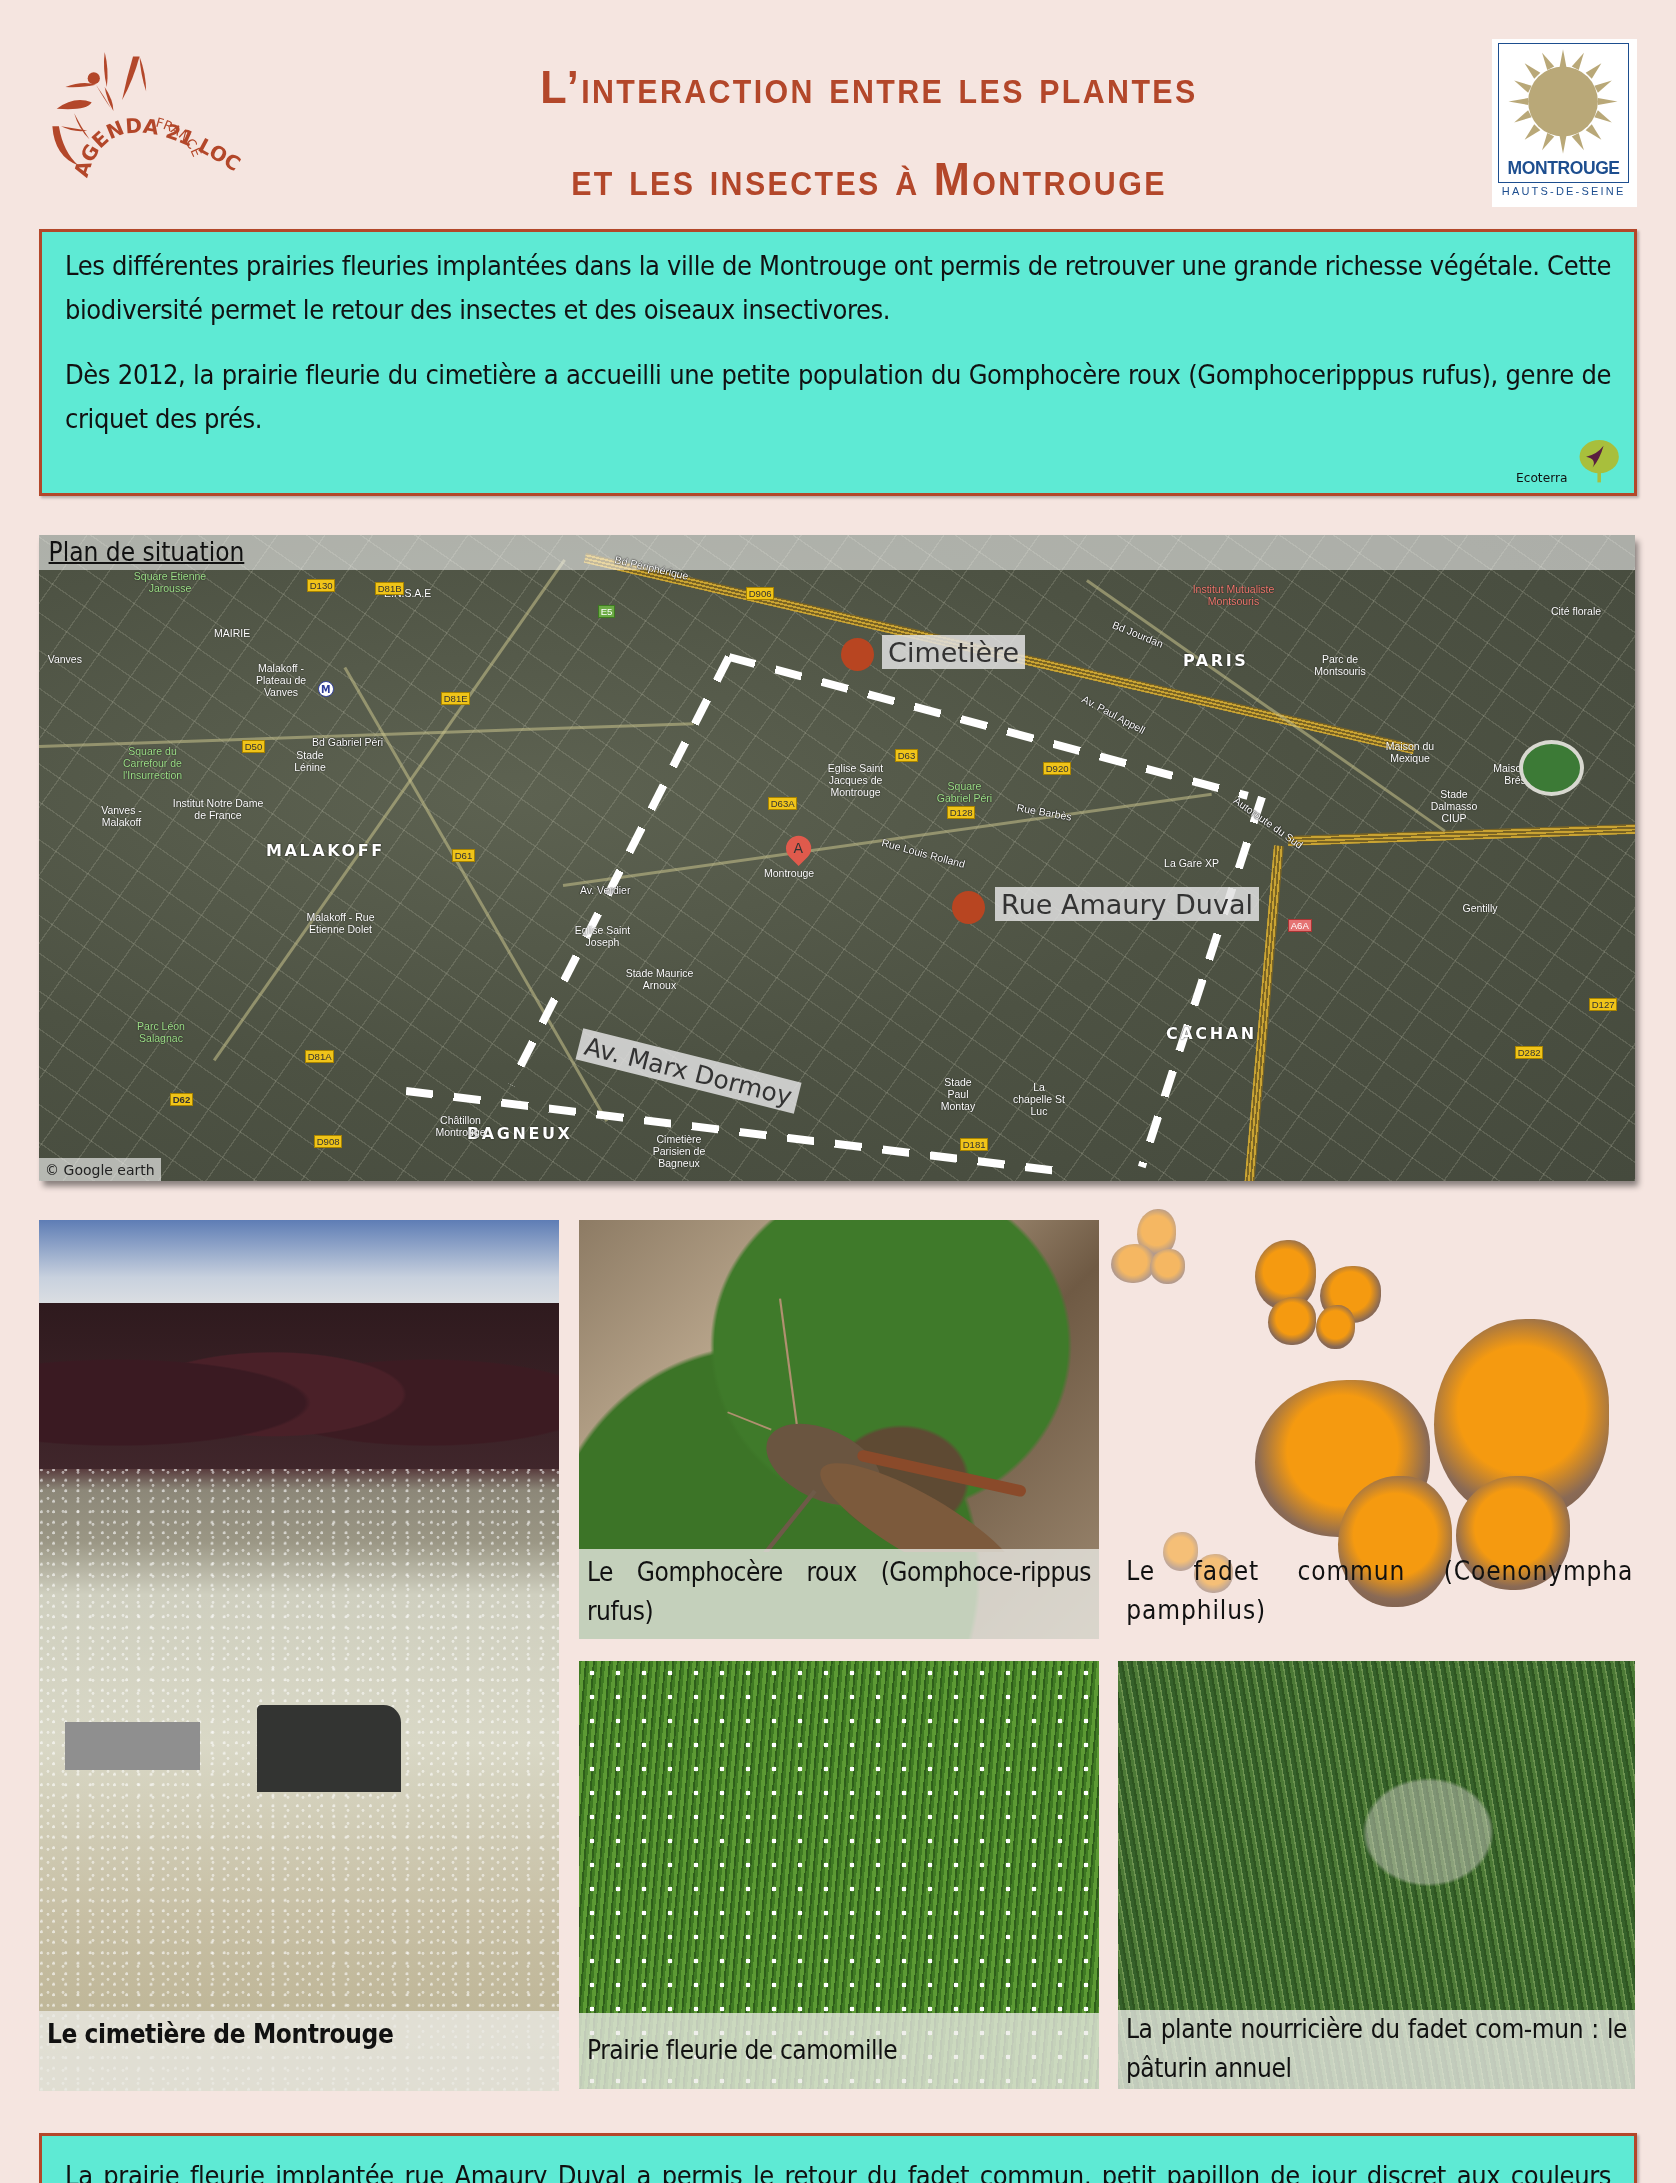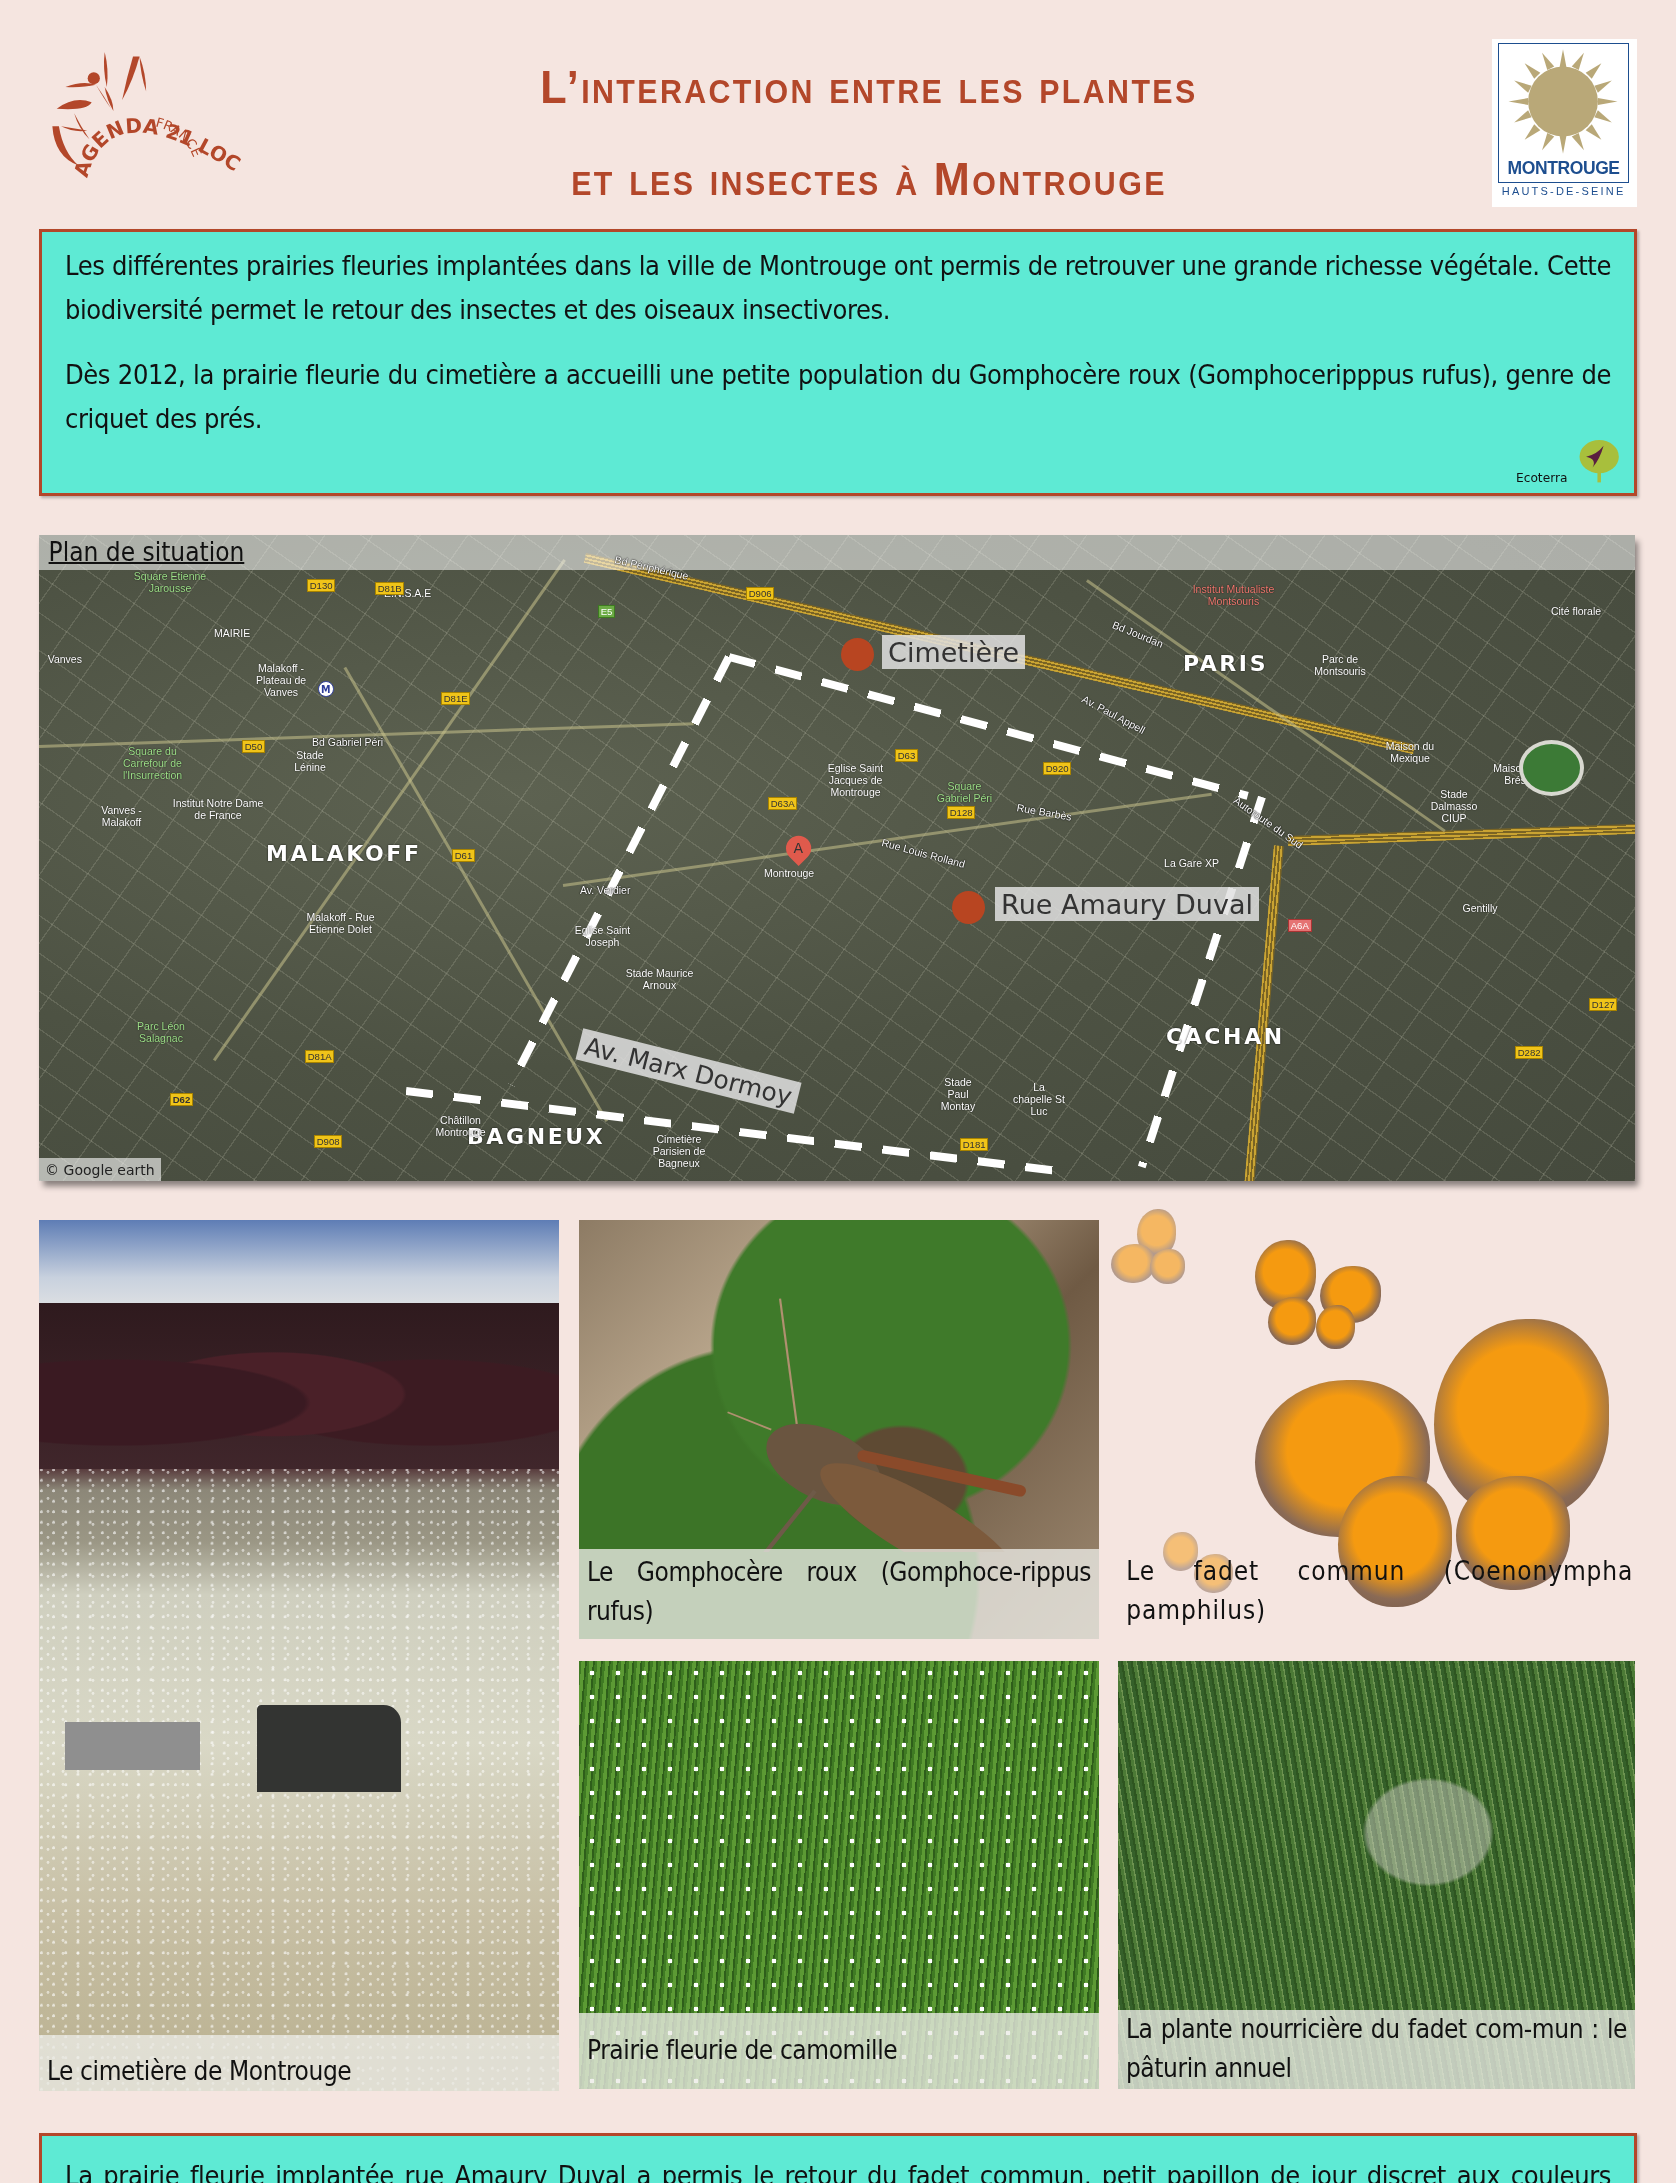--- a/index.html
+++ b/index.html
@@ -78,21 +78,21 @@
   }
   #map .band { position: absolute; left: 0; top: 0; right: 0; height: 35px; background: rgba(255,255,255,0.55); }
   #map-title {
     left: 9.6px; top: 0; font-family: "DejaVu Sans Condensed","DejaVu Sans",sans-serif;
     font-size: 26px; line-height: 35px; text-decoration: underline; text-decoration-thickness: 2.2px;
   }
   .highway { position: absolute; height: 9.6px; background: repeating-linear-gradient(0deg,#c9a332 0 1.7px,#7a6424 1.7px 3.5px); transform-origin: left center; }
   .road { position: absolute; height: 2.6px; background: rgba(200,195,140,0.55); transform-origin: left center; }
   .place-label {
     position: absolute; color: #fff; font-weight: bold; letter-spacing: 2.6px;
-    font-family: "DejaVu Sans", sans-serif; font-size: 22px;
+    font-family: "DejaVu Sans", sans-serif; font-size: 16px;
     text-shadow: 0 0 1.7px #000;
   }
   .road-badge {
     position: absolute; background: #f0c419; color: #333; border: 0.9px solid #a88300;
     font-family: "Liberation Sans", sans-serif; font-size: 9.6px; padding: 0 1.7px;
   }
   .street-label {
     position: absolute; color: #fff; font-family: "Liberation Sans", sans-serif; font-size: 10.5px;
     text-shadow: 0 0 1.3px #000, 0 0 1.3px #000; transform-origin: left center; white-space: nowrap;
   }
@@ -334,21 +334,21 @@
   <div class="marker-label" style="left:537px;top:520px;transform:rotate(14deg);font-size:25px;">Av. Marx Dormoy</div>
 
   <div id="copyright" class="abs">© Google earth</div>
 </div>
 
 <div id="photo-cemetery" class="photo">
   <div class="sky"></div>
   <div class="trees"></div>
   <div class="stone2"></div>
   <div class="stone"></div>
-  <div class="caption" style="height:56px;padding-top:17px;">Le cimetière de Montrouge</div>
+  <div class="caption" style="height:80px;padding-top:4px;font-weight:bold;">Le cimetière de Montrouge</div>
 </div>
 
 <div id="photo-grasshopper" class="photo">
   <svg width="520" height="332" viewBox="0 0 1190 760" style="position:absolute;left:0;top:0">
     <path d="M460 180 L500 480" stroke="#b09070" stroke-width="5"></path>
     <path d="M340 440 L440 480" stroke="#b09070" stroke-width="4"></path>
     <ellipse cx="560" cy="560" rx="140" ry="80" fill="#6a5540" transform="rotate(25 560 560)"></ellipse>
     <ellipse cx="780" cy="700" rx="260" ry="70" fill="#7c5a3c" transform="rotate(30 780 700)"></ellipse>
     <path d="M650 540 L1010 620" stroke="#8a4a2a" stroke-width="26" stroke-linecap="round"></path>
     <path d="M540 620 L380 820" stroke="#6e5a48" stroke-width="10"></path>

